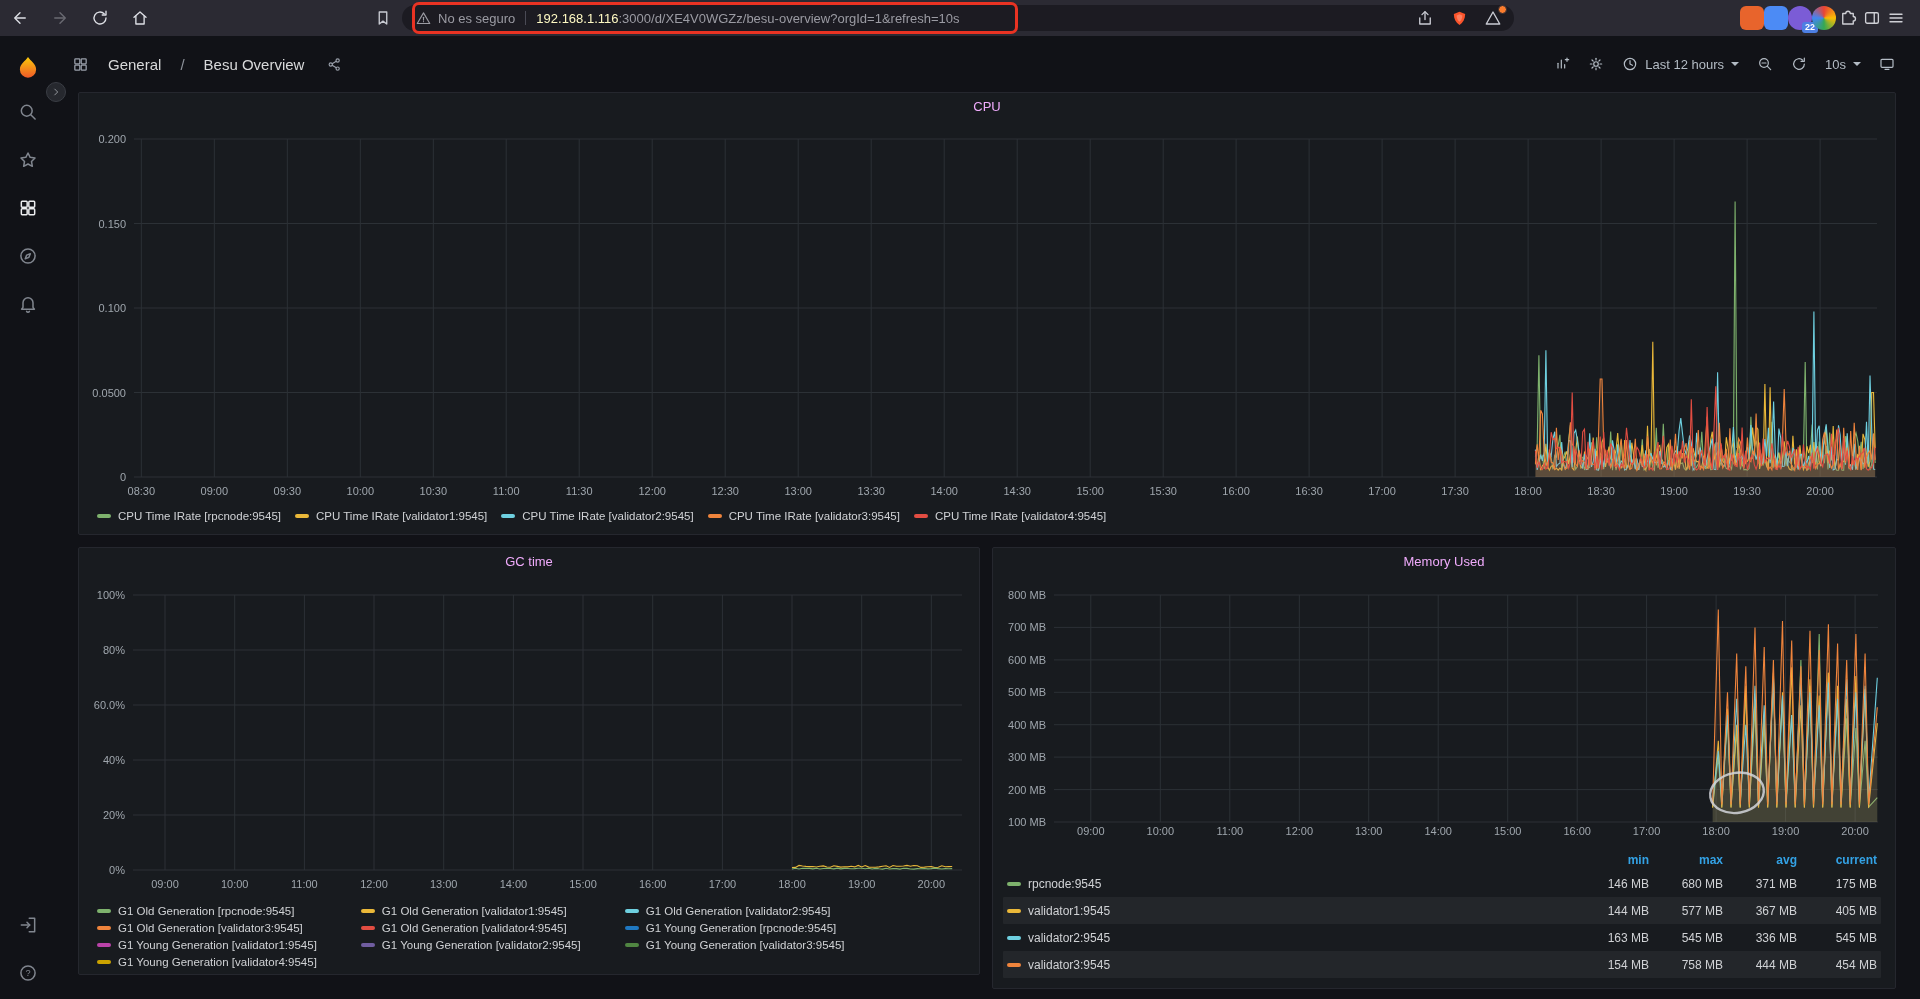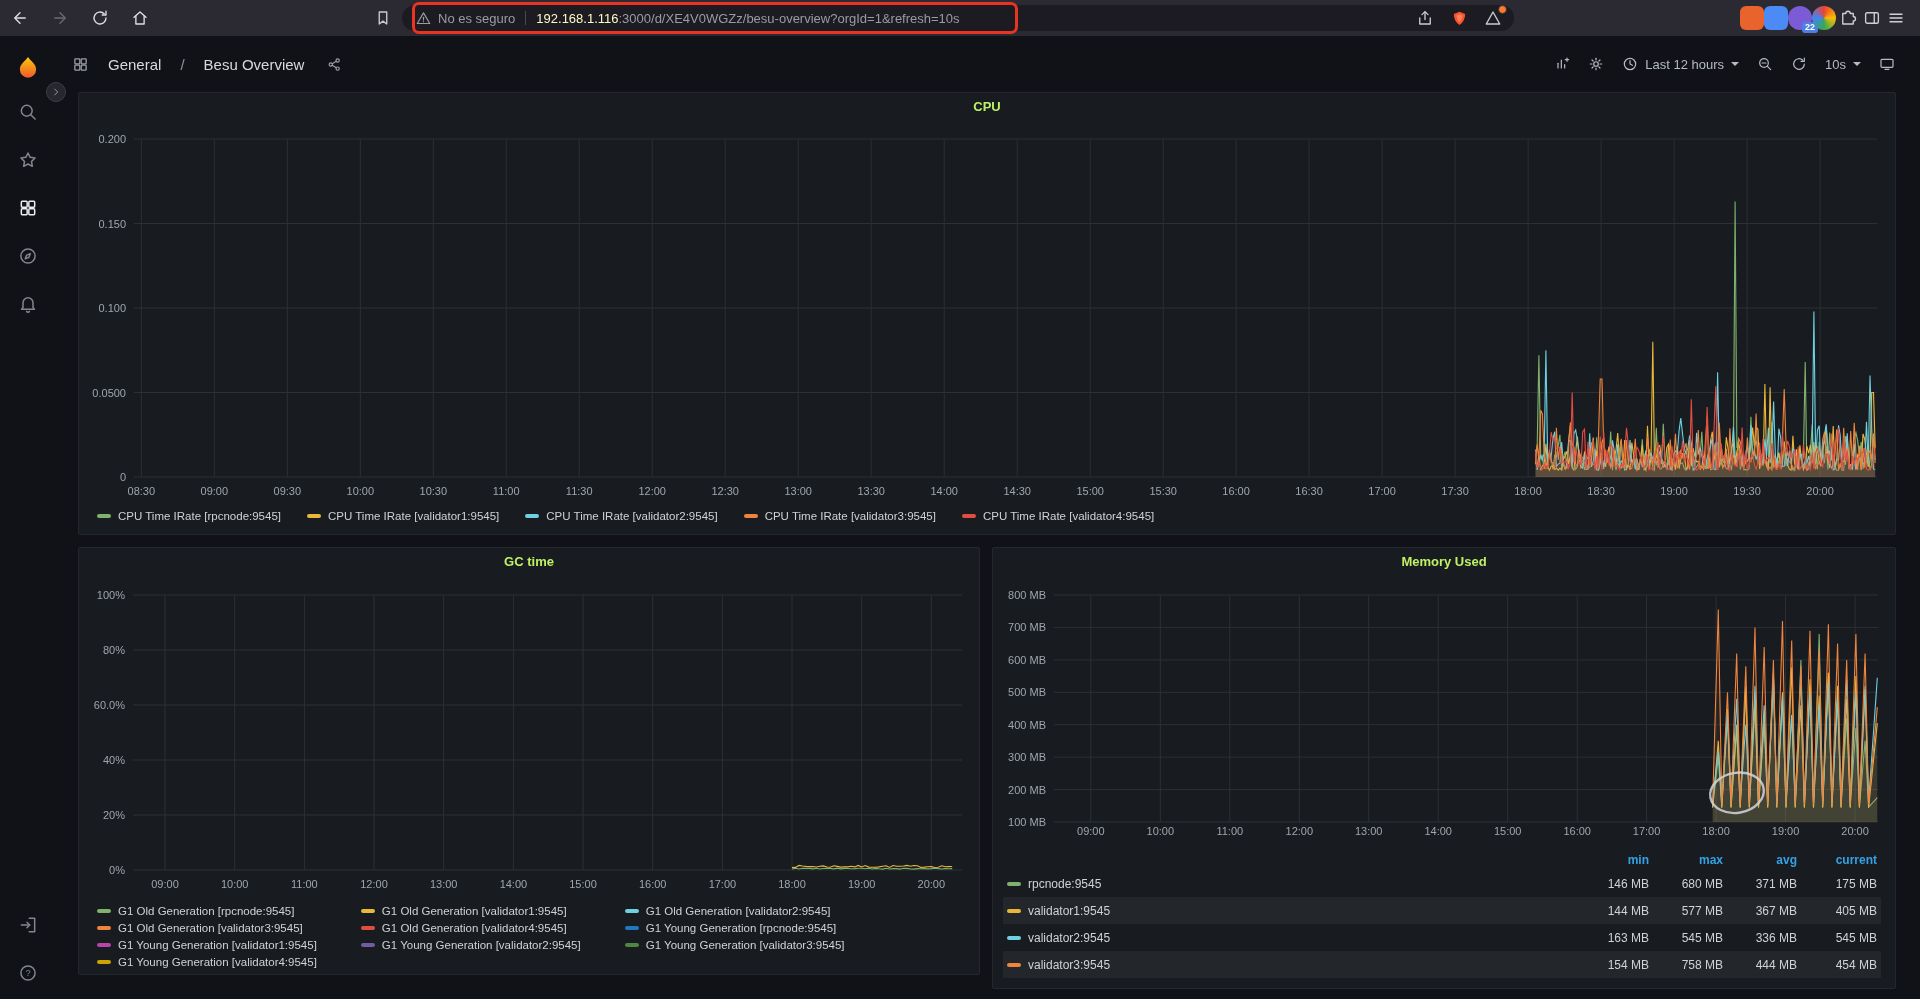--- a/index.html
+++ b/index.html
@@ -36,24 +36,24 @@
   .crumb{display:flex;align-items:center;gap:19px;font-size:15px}
   .crumb .c-link{cursor:pointer}
   .crumb .c-sep{color:#8e939b}
   .crumb .c-icon{color:#9aa0ab;display:flex}
   .controls{margin-left:auto;display:flex;align-items:center;}
   .tbtn{height:30px;display:flex;align-items:center;gap:7px;padding:0 9px;background:transparent;border:none;color:#b4bcc5;font-size:13px;border-radius:2px;cursor:pointer;font-family:inherit}
   .tbtn svg{width:16px;height:16px}
   .caret{width:0;height:0;border-left:4px solid transparent;border-right:4px solid transparent;border-top:4px solid #b4bcc5}
   
   .panel{position:absolute;background:#181b1f;border:1px solid #25272e;border-radius:2px;overflow:hidden}
-  .panel-title{height:28px;line-height:28px;text-align:center;color:#bef264;font-size:13px;font-weight:700;cursor:pointer}
+  .panel-title{height:28px;line-height:28px;text-align:center;color:#f0abfc;font-size:13px;font-weight:400;cursor:pointer}
   svg .grid{stroke:#2c3136;stroke-width:1}
   svg text.tick{fill:#9fa6ad;font-size:11px;font-family:"Liberation Sans",sans-serif}
-  .legend-row{display:flex;gap:26px;padding:7px 0 0 18px;flex-wrap:wrap}
+  .legend-row{display:flex;gap:14px;padding:7px 0 0 18px;flex-wrap:wrap}
   .li{display:flex;align-items:center;gap:7px;font-size:11.5px;color:#d0d2d5;cursor:pointer;white-space:nowrap}
   .sw{width:14px;height:4px;border-radius:2px;display:inline-block;flex:none}
   #gc-legend{display:grid;grid-template-columns:repeat(3,max-content);column-gap:44px;row-gap:5px;padding:9px 0 0 18px}
   #mem-table{padding:4px 14px 0 10px;font-size:12px;color:#d0d2d5}
   .mt-row{display:grid;grid-template-columns:1fr 74px 74px 74px 80px;align-items:center;height:27px;padding:0 4px;border-radius:1px}
   .mt-row.stripe{background:rgba(255,255,255,.05)}
   .mt-head{height:20px;color:#33a2e5;font-weight:700}
   .num{text-align:right}
   .mt-name{display:flex;align-items:center;gap:7px;cursor:pointer}
 </style>

